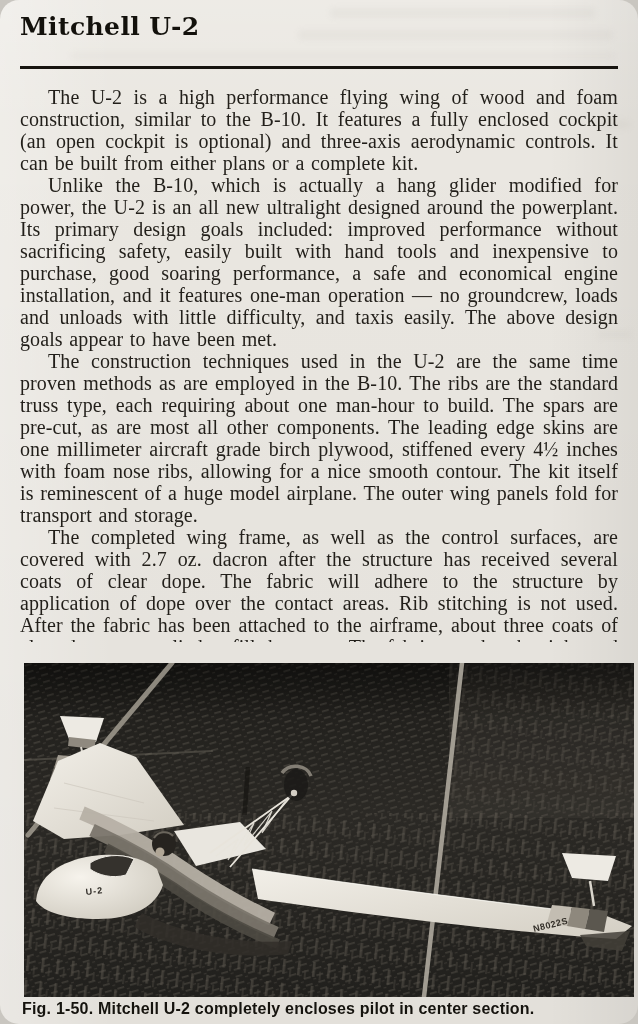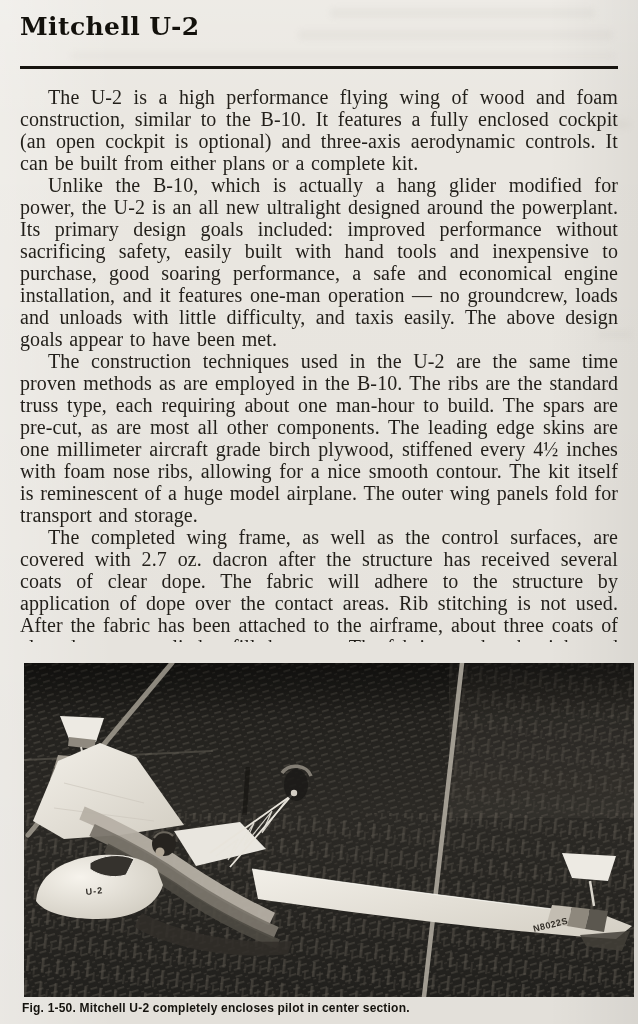--- a/index.html
+++ b/index.html
@@ -5,20 +5,21 @@
   html,body{margin:0;padding:0;background:#c9c6c0;}
   .page{
     position:relative;
     width:638px;height:1024px;
     background:#eae7e1;
     background-image:
       linear-gradient(90deg, rgba(255,255,255,.25) 0%, rgba(255,255,255,0) 18%, rgba(0,0,0,0) 86%, rgba(0,0,0,.05) 100%),
       linear-gradient(180deg, rgba(255,255,255,.18) 0%, rgba(0,0,0,0) 12%, rgba(0,0,0,.03) 100%);
     overflow:hidden;
     font-family:"Liberation Serif", serif;
+    border-radius:19px;
   }
   .ghost{
     position:absolute;background:#a9a59c;opacity:.10;
     filter:blur(3px);border-radius:4px;pointer-events:none;
   }
   .g1{left:330px;top:8px;width:265px;height:10px;}
   .g2{left:298px;top:30px;width:315px;height:10px;}
   .g3{left:70px;top:52px;width:545px;height:8px;opacity:.07;}
   .g4{left:600px;top:120px;width:30px;height:9px;}
   .g5{left:598px;top:330px;width:34px;height:9px;opacity:.08;}
@@ -44,21 +45,21 @@
     color:#221f1a;
   }
   .photo{
     position:absolute;left:24px;top:663px;width:610px;height:334px;
     margin:0;background:#23221f;
   }
   .photo svg{display:block;}
   .caption{
     position:absolute;left:22px;top:1001px;width:600px;
     font-family:"Liberation Sans", sans-serif;
-    font-weight:bold;font-size:12px;line-height:15px;
+    font-weight:bold;font-size:16px;line-height:15px;
     letter-spacing:.2px;color:#15130e;
   }
 </style>
 </head>
 <body>
 
 <div class="page">
 
   <div class="ghost g1"></div>
   <div class="ghost g2"></div>

